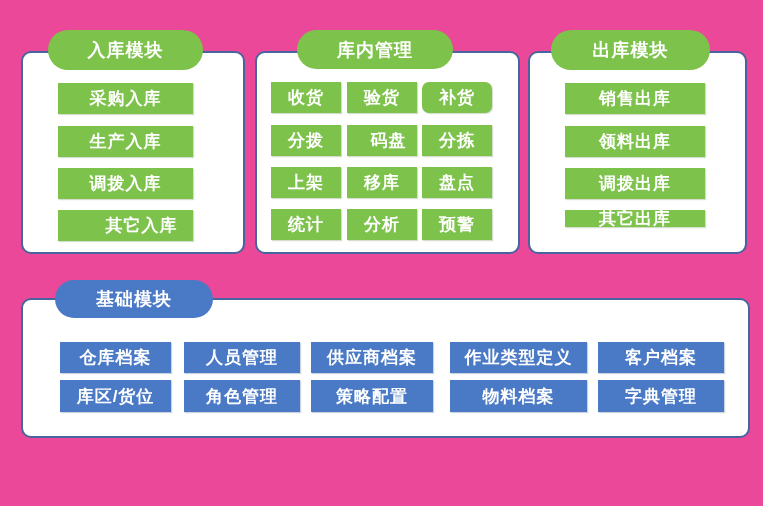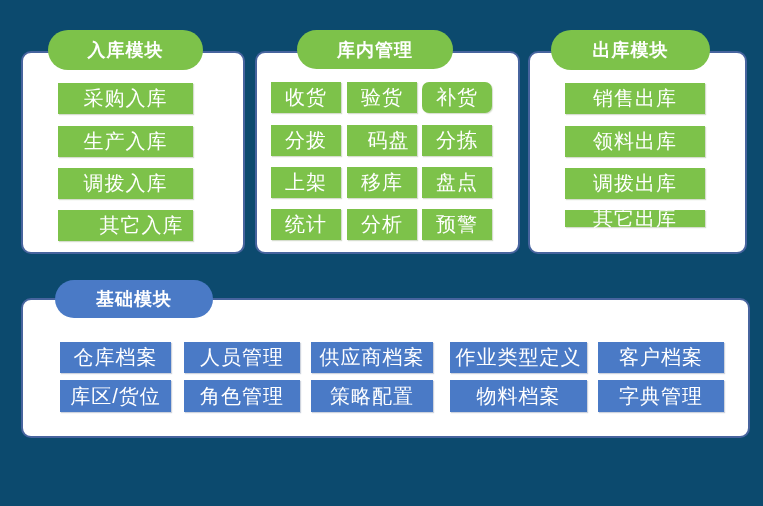--- a/index.html
+++ b/index.html
@@ -1,19 +1,19 @@
 <!DOCTYPE html>
 <html><head>
 <meta charset="utf-8">
 <style>
   html,body{margin:0;padding:0;background:#ffffff;}
   .canvas{
     position:relative;
     width:763px;height:506px;
-    background:#0c4a6e;
+    background:#ec4899;
     font-family:"Liberation Sans", sans-serif;
     overflow:hidden;
   }
   .panel{
     position:absolute;
     box-sizing:border-box;
     border:2px solid #47649E;
     border-radius:10px;
     background:#ffffff;
     z-index:1;
@@ -23,21 +23,21 @@
     box-sizing:border-box;
     border-radius:20px;
     display:flex;align-items:center;justify-content:center;
     color:#ffffff;font-weight:bold;font-size:18px;letter-spacing:1px;
     z-index:3;
   }
   .node{
     position:absolute;
     box-sizing:border-box;
     display:flex;align-items:center;justify-content:center;
-    color:#ffffff;font-weight:normal;font-size:20px;letter-spacing:1px;
+    color:#ffffff;font-weight:bold;font-size:17px;letter-spacing:1px;
     z-index:2;
     box-shadow:1px 1px 1px rgba(90,120,60,0.25);
   }
   .green{background:#7DC24A;}
   .blue{background:#4A7AC6;}
   .blue.node{box-shadow:1px 1px 1px rgba(60,80,120,0.25);}
 </style>
 </head>
 <body>
 

